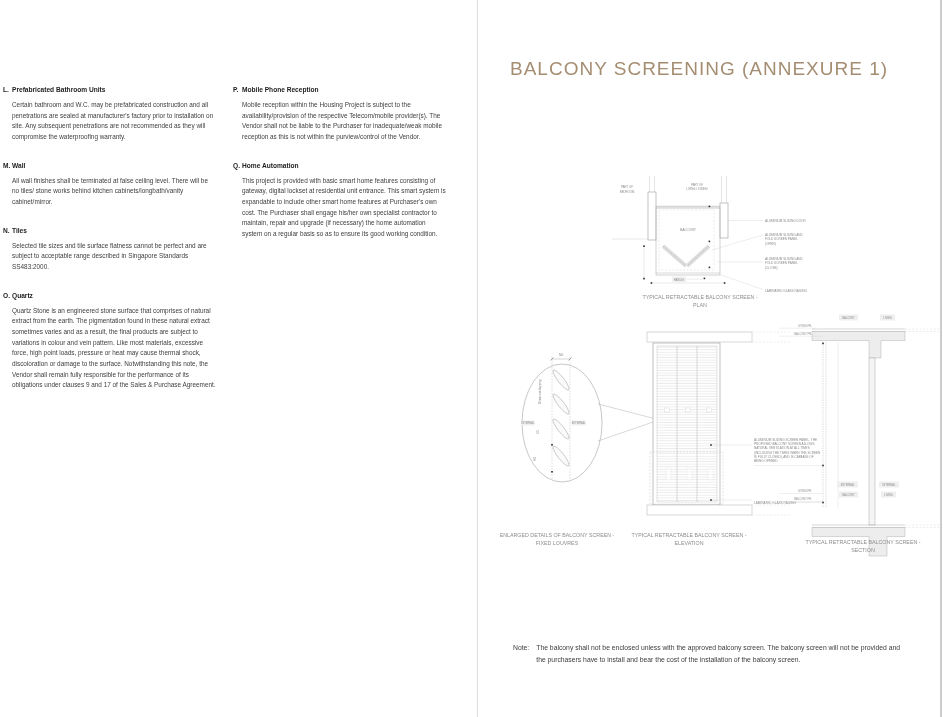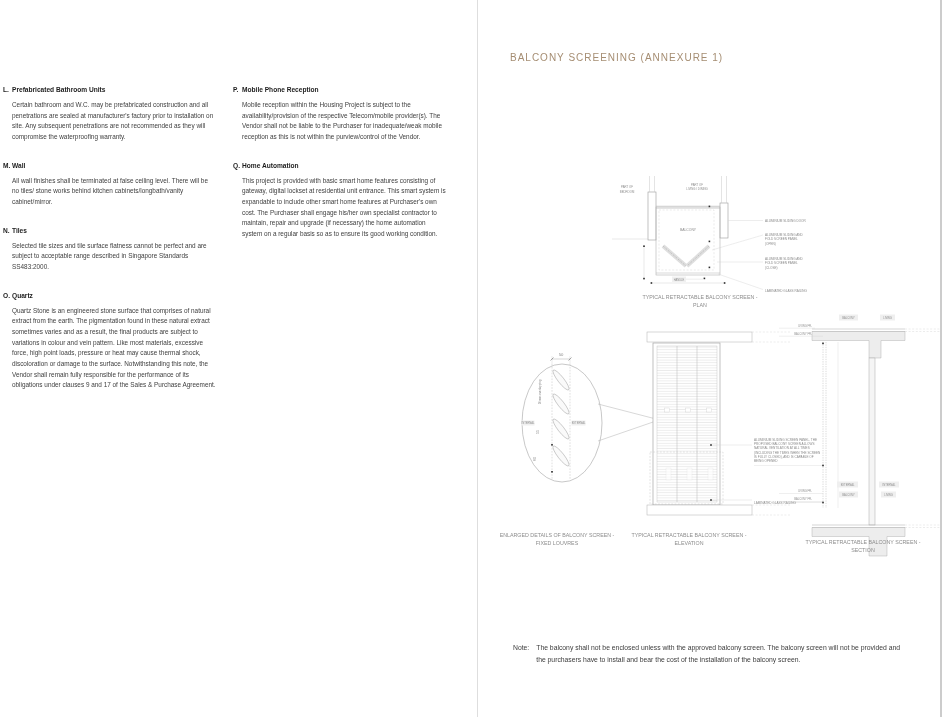--- a/index.html
+++ b/index.html
@@ -11,21 +11,21 @@
   
   .col{position:absolute;top:86px;width:213px;}
   .col1{left:3px;}
   .col2{left:233px;}
   .sec{margin:0 0 19px 0;}
   .sec-h{display:flex;margin:0 0 6px 0;font-size:6.6px;font-weight:bold;color:#1c1c1c;line-height:1.2;}
   .sec-id{width:9px;flex:none;}
   .sec-b{margin:0 0 0 9px;font-size:6.4px;line-height:1.67;color:#404040;}
 
   
-  .annex-title{position:absolute;left:510px;top:52px;margin:0;font-size:10px;font-weight:400;
+  .annex-title{position:absolute;left:510px;top:58px;margin:0;font-size:19px;font-weight:400;
                letter-spacing:1px;color:#a58d72;white-space:nowrap;}
   .drawings{position:absolute;left:490px;top:0;width:453px;height:717px;}
   .drawings text{font-family:"Liberation Sans",sans-serif;fill:#8c8c8c;}
   .t26{font-size:2.6px;} .t28{font-size:2.8px;} .t30{font-size:3px;} .t31{font-size:3.1px;}
   .t34{font-size:3.4px;} .dim{font-size:4.2px;fill:#6a6a6a;} .t36{font-size:3.6px;fill:#6a6a6a;}
   .cap{font-size:5.3px;fill:#555555;}
   .note{position:absolute;left:513px;top:642px;display:flex;gap:7px;font-size:6.8px;
         line-height:1.7;color:#3c3c3c;}
   .note-label{flex:none;}
   .note-line{display:block;}

